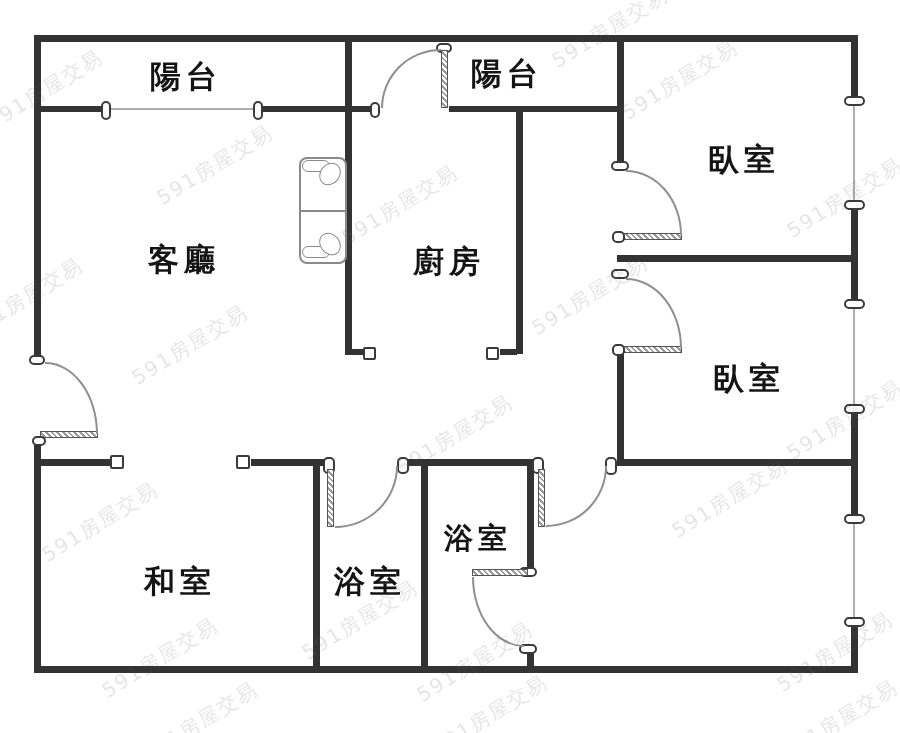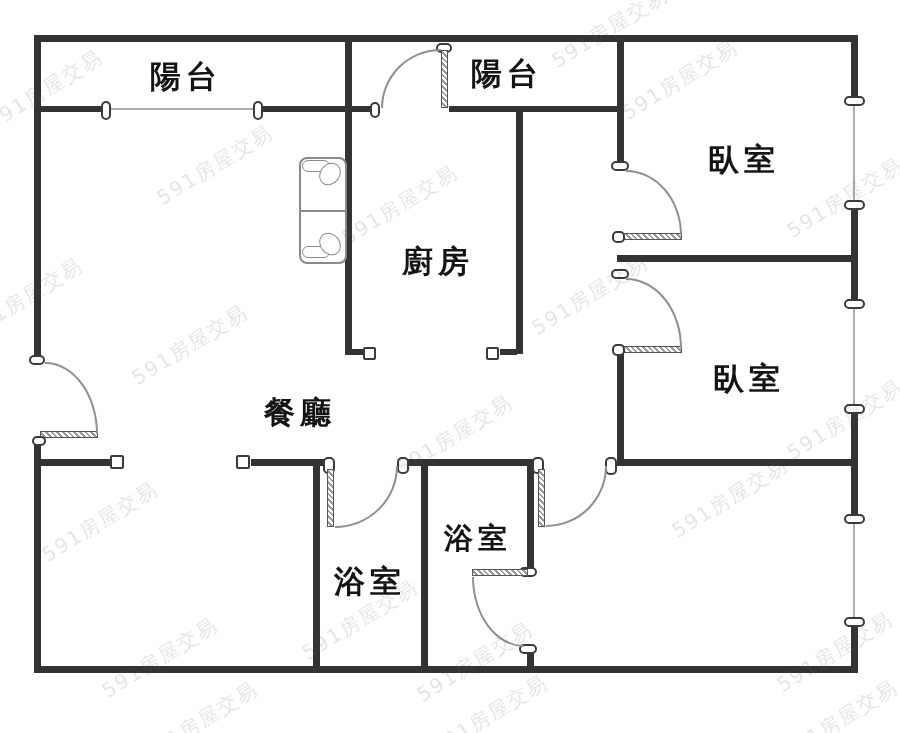--- a/index.html
+++ b/index.html
@@ -115,24 +115,25 @@
 
   <div class="sofa-part" style="left:299px;top:157px;width:48px;height:107px;border-radius:8px;"></div>
   <div style="position:absolute;left:301px;top:210px;width:44px;height:2px;background:#8a8a8a;"></div>
   <div class="sofa-part" style="left:302px;top:160px;width:28px;height:12px;border-radius:6px;border-width:1px;"></div>
   <div class="sofa-part" style="left:302px;top:246px;width:28px;height:12px;border-radius:6px;border-width:1px;"></div>
   <div class="sofa-part" style="left:320px;top:162px;width:20px;height:24px;border-radius:50%;border-width:1px;transform:rotate(38deg);"></div>
   <div class="sofa-part" style="left:320px;top:232px;width:20px;height:24px;border-radius:50%;border-width:1px;transform:rotate(-38deg);"></div>
 
   <div class="room-label" style="left:186px;top:77px;">陽台</div>
   <div class="room-label" style="left:507px;top:74px;">陽台</div>
-  <div class="room-label" style="left:438px;top:262px;text-align:right;">廚房</div>
+  <div class="room-label" style="left:184px;top:260px;">客廳</div>
+  <div class="room-label" style="left:449px;top:262px;text-align:right;">廚房</div>
   <div class="room-label" style="left:744px;top:160px;">臥室</div>
   <div class="room-label" style="left:749px;top:379px;">臥室</div>
-  <div class="room-label" style="left:300px;top:413px;">餐廳</div>
+  <div class="room-label" style="left:180px;top:582px;">和室</div>
   <div class="room-label" style="left:370px;top:582px;">浴室</div>
   <div class="room-label" style="left:478px;top:539px;font-size:29px;">浴室</div>
 
   <span class="wm" style="left:45px;top:90px;">591房屋交易</span>
   <span class="wm" style="left:610px;top:28px;">591房屋交易</span>
   <span class="wm" style="left:680px;top:80px;">591房屋交易</span>
   <span class="wm" style="left:845px;top:198px;">591房屋交易</span>
   <span class="wm" style="left:400px;top:205px;">591房屋交易</span>
   <span class="wm" style="left:215px;top:165px;">591房屋交易</span>
   <span class="wm" style="left:25px;top:298px;">591房屋交易</span>

